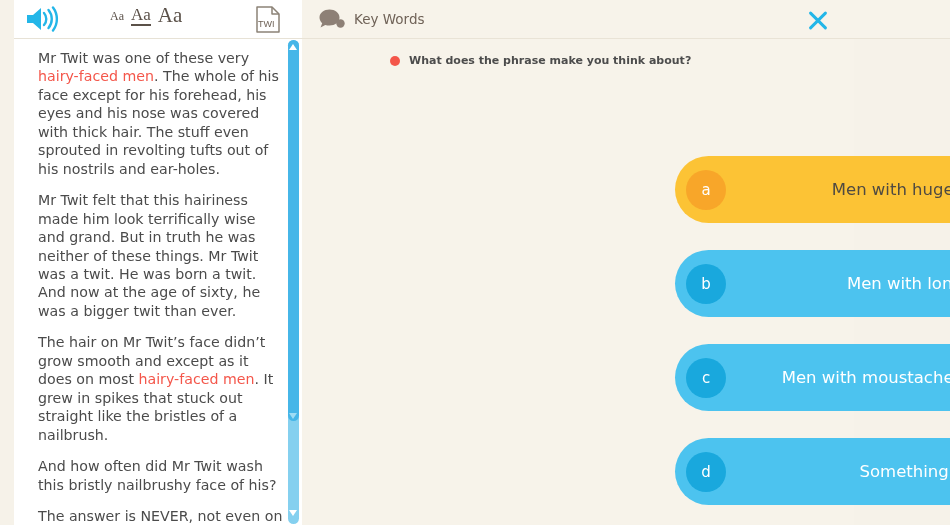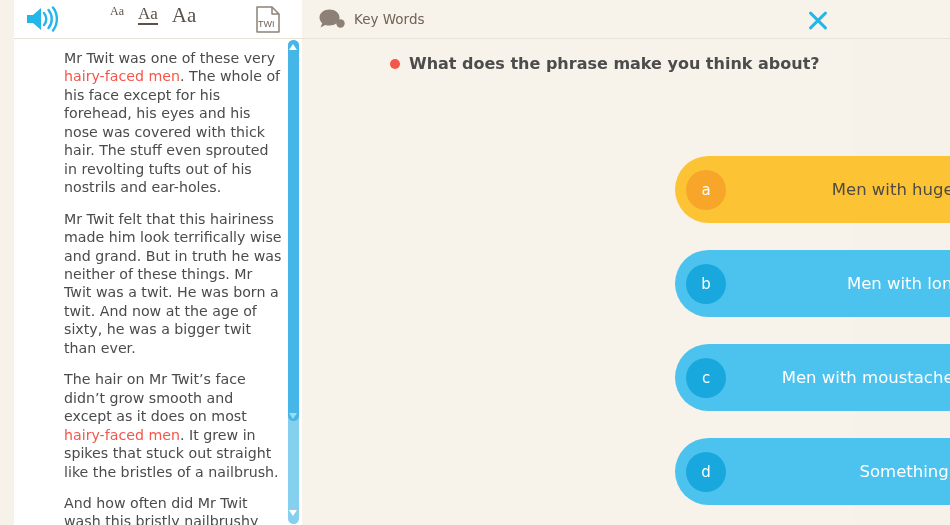--- a/index.html
+++ b/index.html
@@ -52,22 +52,22 @@
     left: 22px; top: 4px;
     width: 40px; height: 30px;
     display: flex; align-items: center; justify-content: center;
     cursor: pointer;
   }
 
   .tb-fonts {
     position: absolute;
     left: 110px; top: 5px;
     display: flex;
-    align-items: flex-start;
-    gap: 14px;
+    align-items: center;
+    gap: 7px;
     color: #5b534c;
   }
   .fs {
     font-family: "Liberation Serif", serif;
     color: #5b5149;
     cursor: pointer;
     line-height: 1;
   }
   .fs-s { font-size: 12px; }
   .fs-m { font-size: 17px; border-bottom: 2px solid #5b5149; padding-bottom: 1px; }
@@ -91,21 +91,21 @@
 
   #reader-text {
     position: absolute;
     left: 24px; top: 10px;
     width: 245px;
     font-family: "DejaVu Sans", sans-serif;
     font-size: 14.2px;
     line-height: 1.30;
     color: #4b4b4b;
   }
-  #reader-text p { margin-bottom: 13px; margin-left: 26px; }
+  #reader-text p { margin-bottom: 13px; }
   .kw { color: #f4564a; }
 
   
   #scroll-col {
     position: absolute;
     left: 286px; top: 40px;
     width: 14px; height: 484px;
   }
   #scroll-track {
     position: absolute;
@@ -189,21 +189,21 @@
   }
   #q-bullet {
     width: 10px; height: 10px;
     border-radius: 50%;
     background: #f4564a;
     flex: none;
   }
   #q-text {
     font-family: "DejaVu Sans", sans-serif;
     font-weight: bold;
-    font-size: 16px;
+    font-size: 11px;
     color: #4c4c4c;
   }
 
   #keywords-row {
     position: absolute;
     left: 92px; top: 103px;
     display: flex;
     align-items: baseline;
     gap: 10px;
   }

